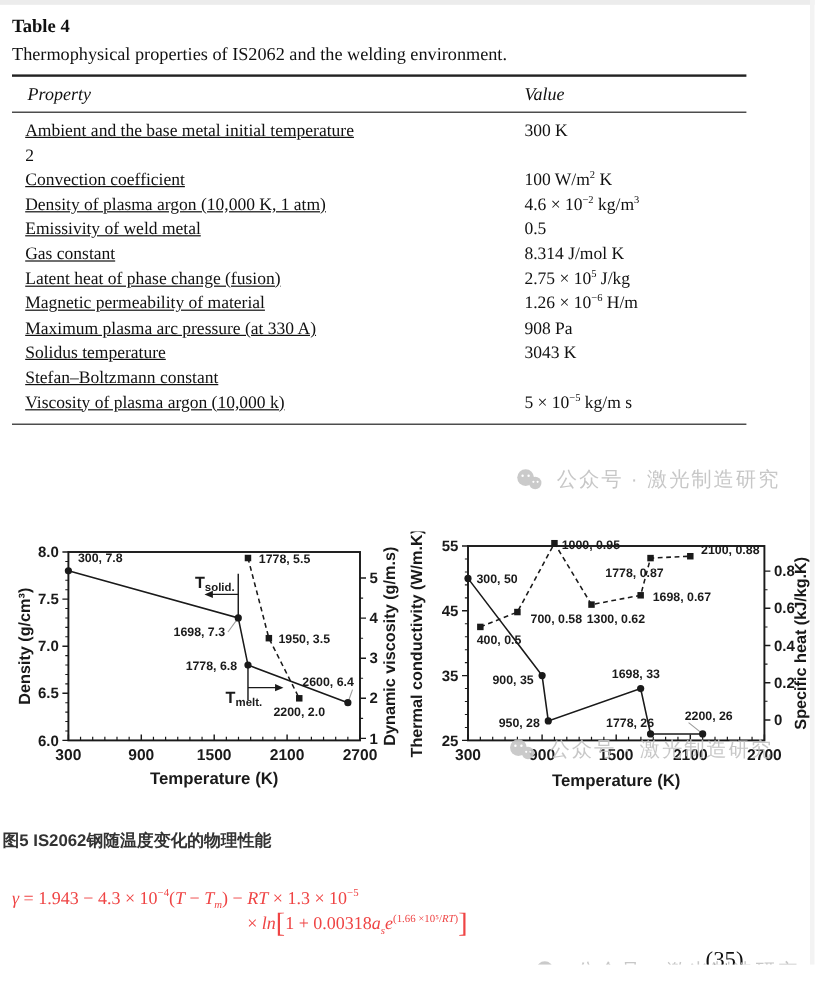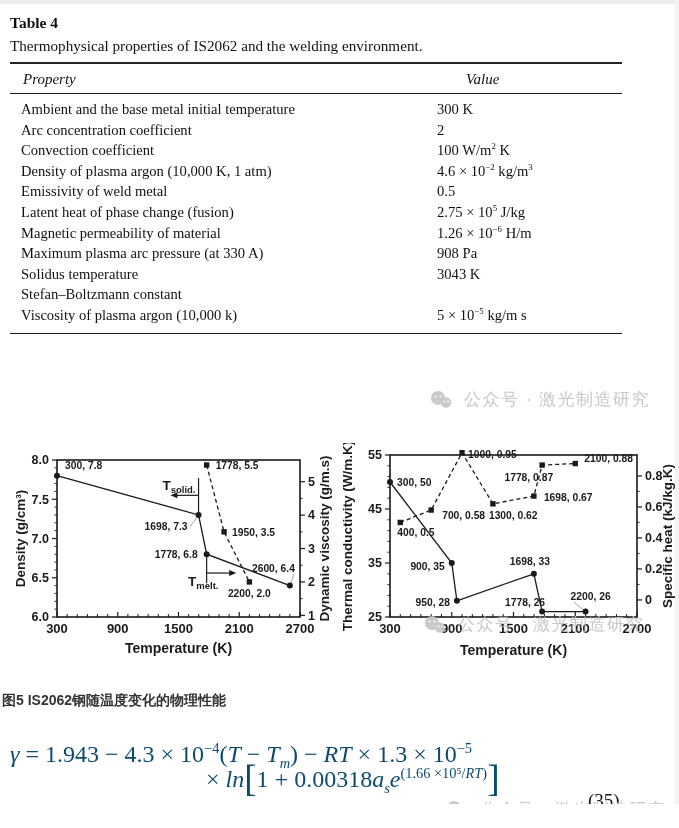--- a/index.html
+++ b/index.html
@@ -7,45 +7,45 @@
         font-family:"Liberation Serif","DejaVu Serif",serif;color:#111;}
   .topbar{position:absolute;left:0;top:0;width:679px;height:4px;background:#ececec;}
   .rightedge{position:absolute;right:0;top:0;width:4px;height:828px;background:#f3f3f3;}
 
   
   #tablewrap{position:absolute;left:10px;top:12px;width:612px;}
   .ttitle{font-weight:bold;font-size:15.5px;line-height:22px;}
   .tsub{font-size:15.2px;line-height:24px;margin-bottom:4px;}
   .rule{height:0;border-top:1.6px solid #222;width:612px;}
   .rule.thick{border-top-width:2px;}
-  .thead{display:flex;padding:7px 0 5px 13px;font-style:italic;font-size:15px;gap:29px;}
+  .thead{display:flex;padding:7px 0 5px 13px;font-style:italic;font-size:15px;}
   .thprop{flex:0 0 414px;}
   #table-rows{padding:5px 0 7px 11px;}
   .trow{display:flex;font-size:14.6px;line-height:20.6px;}
-  .tprop{flex:0 0 416px;}
+  .tprop{flex:0 0 416px;text-decoration:underline;}
   .tval{flex:1;}
   .sup{vertical-align:super;font-size:60%;line-height:0;}
   .sub{vertical-align:sub;font-size:60%;line-height:0;}
   .var{font-style:italic;}
   .big{font-size:155%;font-weight:400;vertical-align:-10%;}
 
   
   .chartbox{position:absolute;}
   svg.chart text{font-family:"Liberation Sans","DejaVu Sans",sans-serif;}
 
   
   .wm{position:absolute;display:flex;align-items:center;gap:12px;z-index:6;
       font-family:"Liberation Sans","DejaVu Sans",sans-serif;
       font-size:17px;letter-spacing:1.5px;color:#c3c3c3;opacity:.92;white-space:nowrap;}
   .wm svg{flex:0 0 auto;}
 
   
   #caption{position:absolute;left:2px;top:692px;font-size:14px;font-weight:600;color:#333;
            font-family:"Liberation Sans","DejaVu Sans",sans-serif;}
-  .eqline{position:absolute;font-size:24px;color:#0c4a6e;white-space:nowrap;}
+  .eqline{position:absolute;font-size:15px;color:#ef4444;white-space:nowrap;}
   #eqnum{position:absolute;left:588px;top:790px;font-size:19px;}
 </style>
 </head>
 <body>
 
 <div id="page">
   <div class="topbar"></div>
   <div class="rightedge"></div>
 
   <div id="tablewrap">
@@ -56,34 +56,37 @@
       <span class="thprop">Property</span>
       <span class="thval">Value</span>
     </div>
     <div class="rule"></div>
     <div id="table-rows">
         <div class="trow">
           <span class="tprop">Ambient and the base metal initial temperature</span>
           <span class="tval"><span>300 K</span></span>
         </div>
         <div class="trow">
-          <span class="tprop">Arc concentration coefficient</span>
           <span class="tval"><span>2</span></span>
         </div>
         <div class="trow">
           <span class="tprop">Convection coefficient</span>
           <span class="tval"><span>100 W/m</span><span class="sup">2</span><span> K</span></span>
         </div>
         <div class="trow">
           <span class="tprop">Density of plasma argon (10,000 K, 1 atm)</span>
           <span class="tval"><span>4.6 × 10</span><span class="sup">−2</span><span> kg/m</span><span class="sup">3</span></span>
         </div>
         <div class="trow">
           <span class="tprop">Emissivity of weld metal</span>
           <span class="tval"><span>0.5</span></span>
+        </div>
+        <div class="trow">
+          <span class="tprop">Gas constant</span>
+          <span class="tval"><span>8.314 J/mol K</span></span>
         </div>
         <div class="trow">
           <span class="tprop">Latent heat of phase change (fusion)</span>
           <span class="tval"><span>2.75 × 10</span><span class="sup">5</span><span> J/kg</span></span>
         </div>
         <div class="trow">
           <span class="tprop">Magnetic permeability of material</span>
           <span class="tval"><span>1.26 × 10</span><span class="sup">−6</span><span> H/m</span></span>
         </div>
         <div class="trow">

